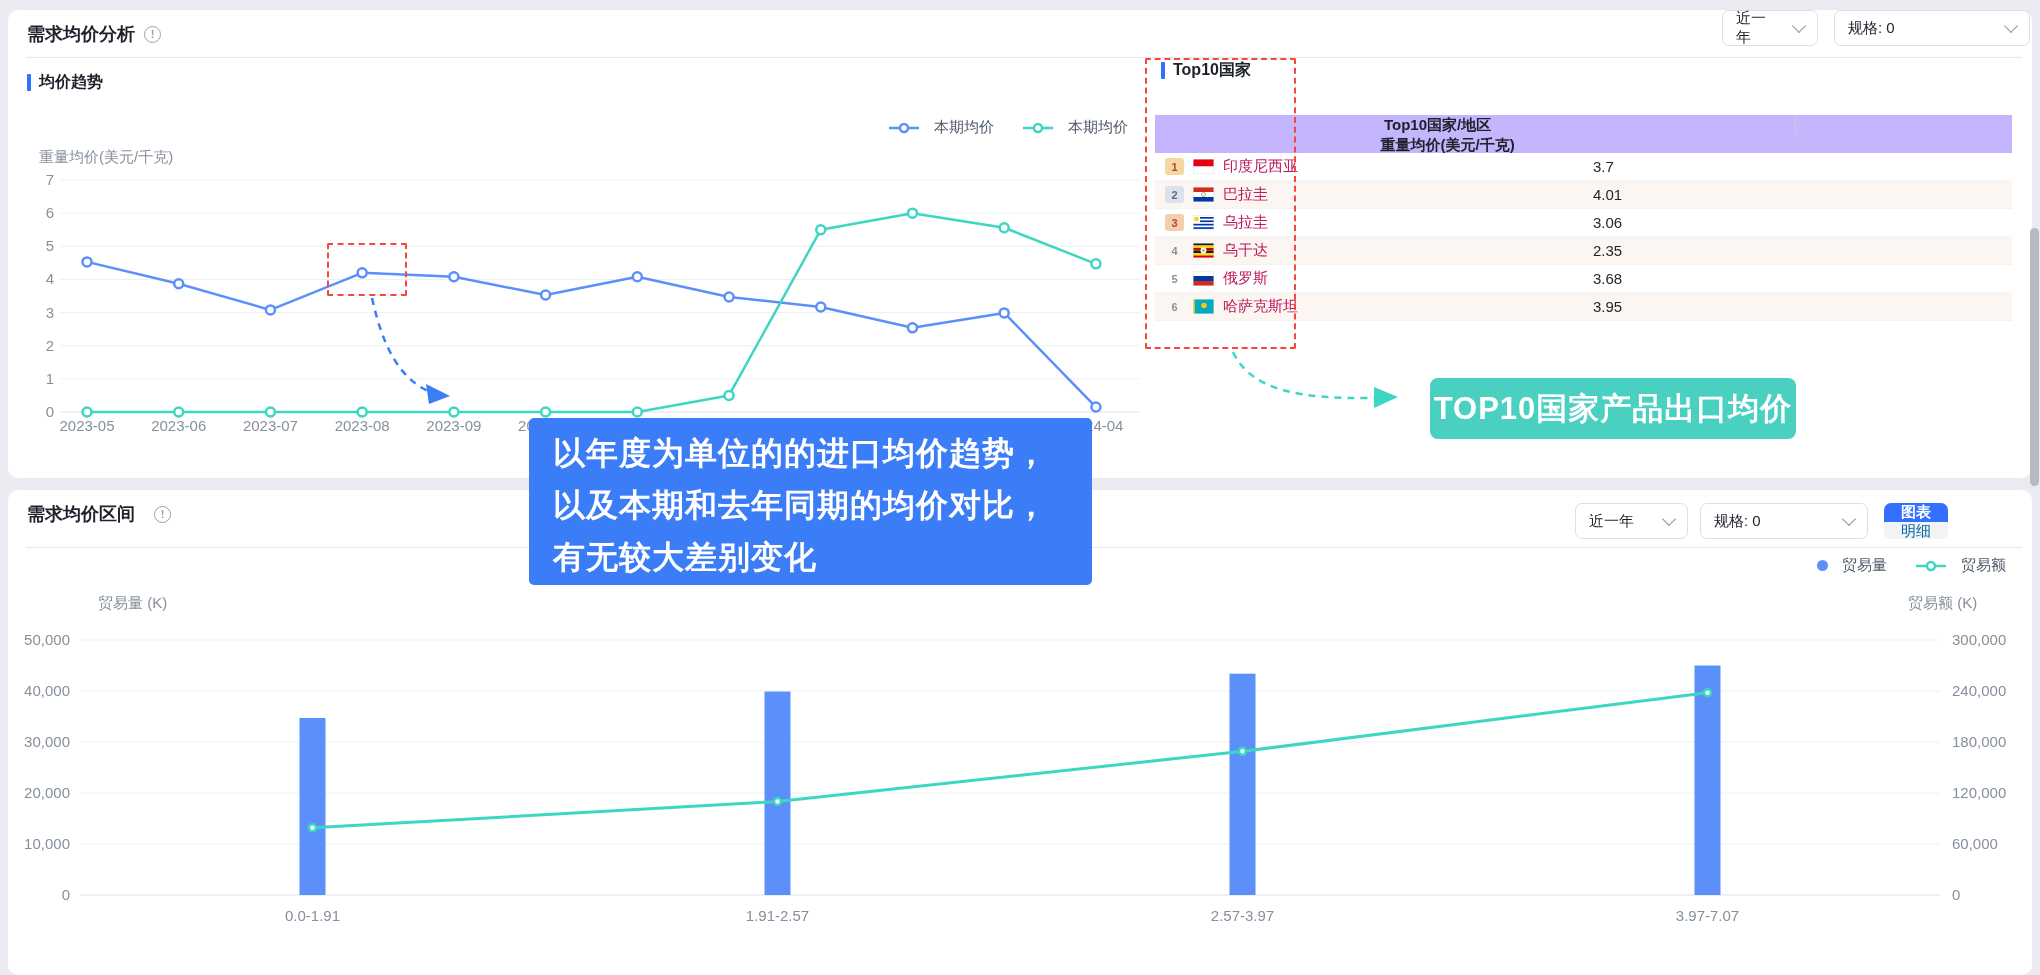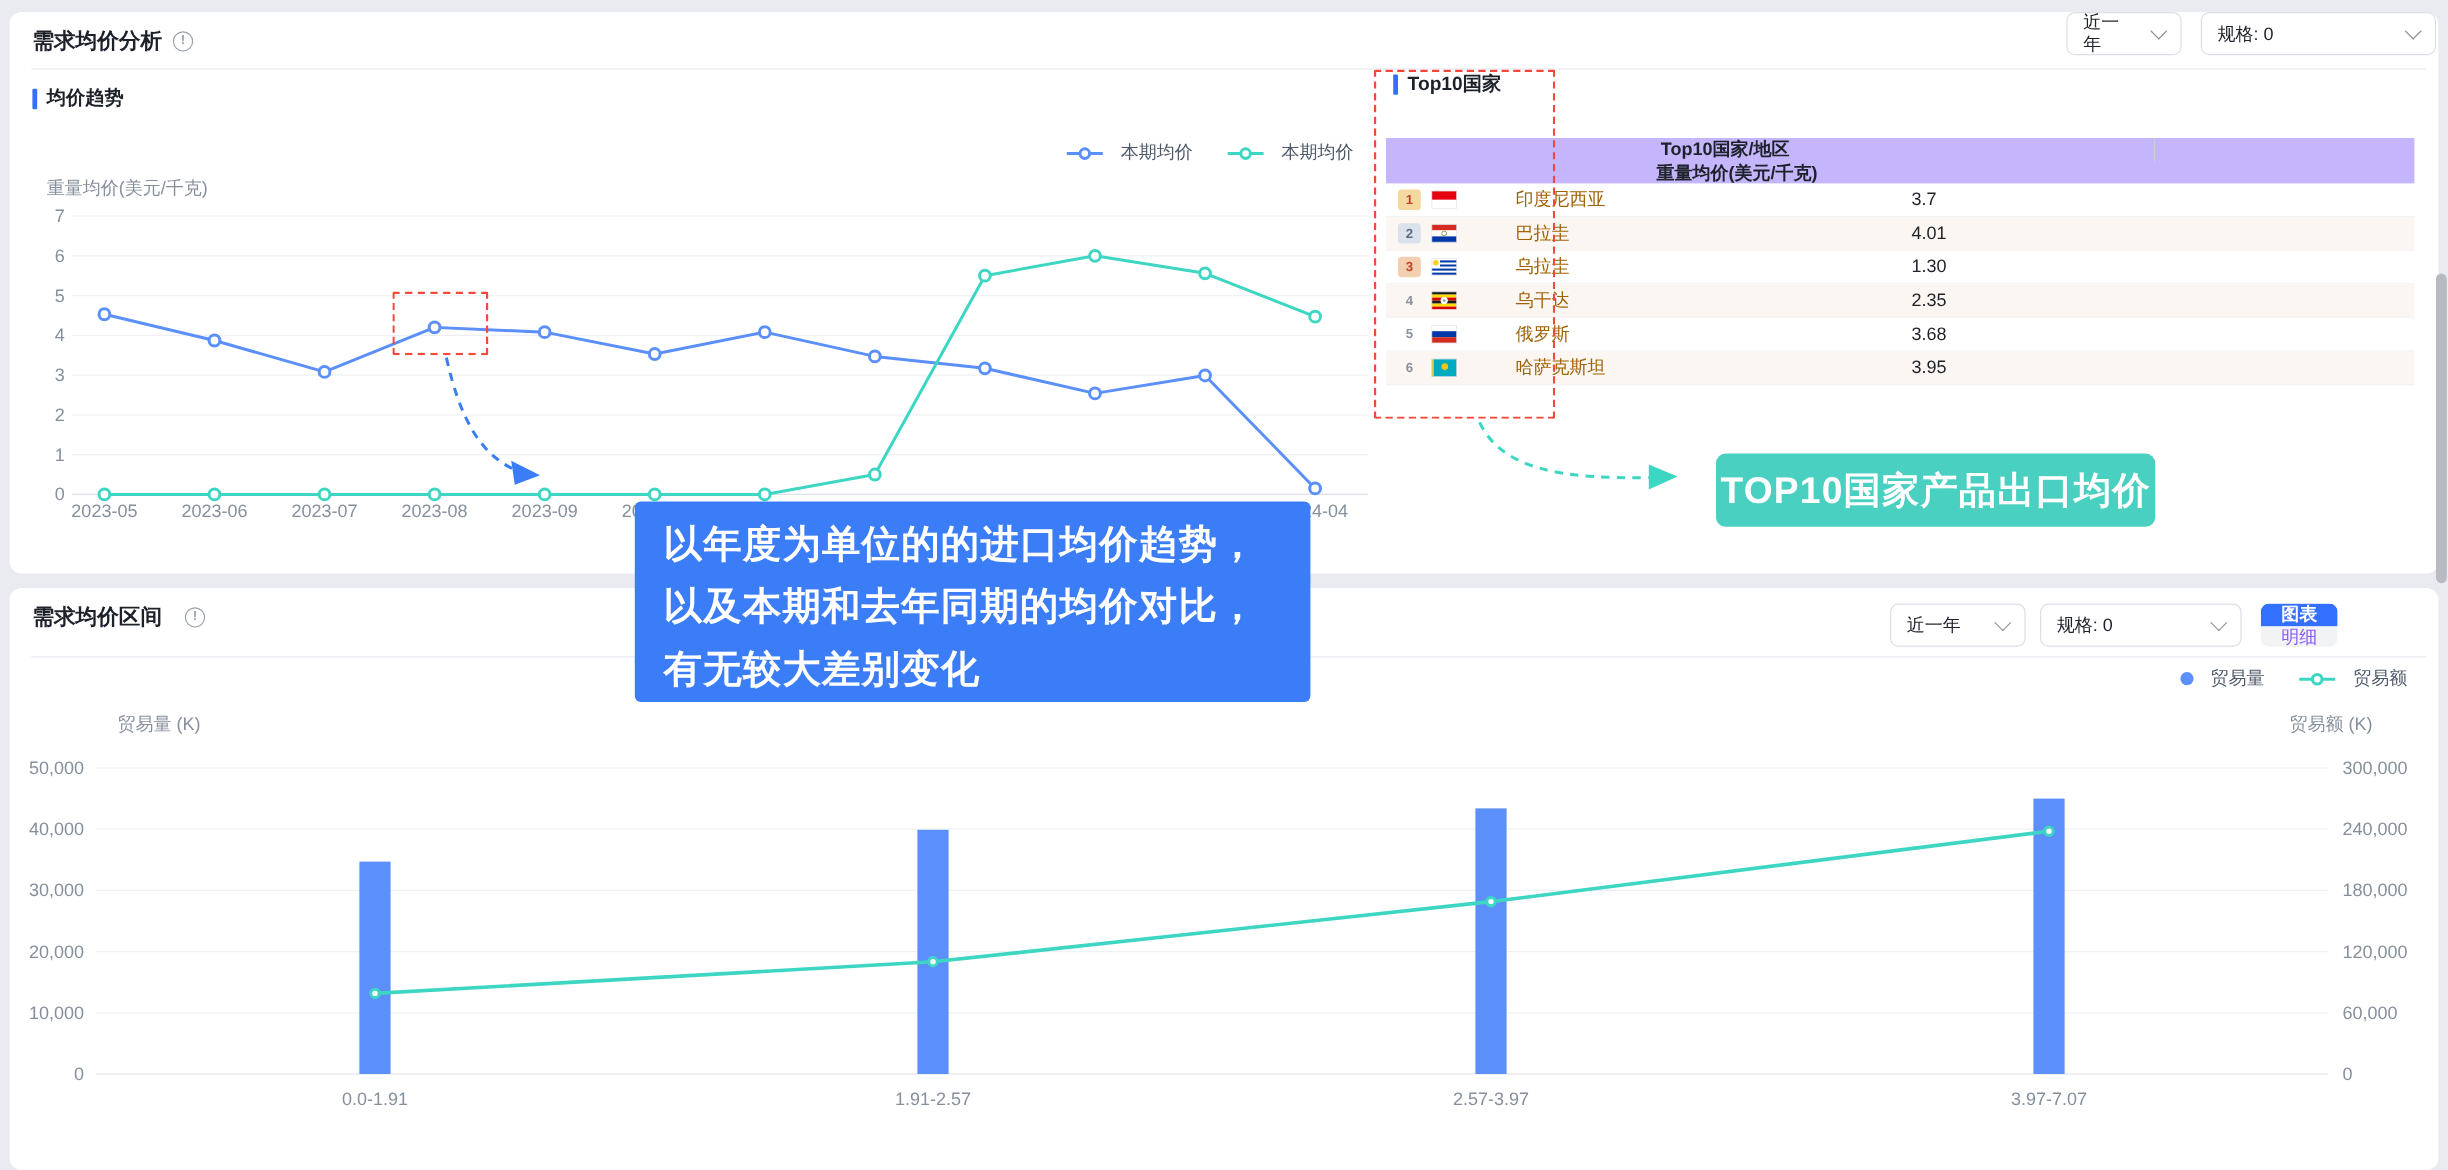--- a/index.html
+++ b/index.html
@@ -20,36 +20,36 @@
     border:1px solid #dcdfe6;border-radius:7px;height:36px;padding:0 13px;font-size:15px;
     color:#1d2129;background:#fff;box-sizing:border-box;cursor:pointer;}
   .chev{width:9px;height:9px;border-right:1.6px solid #8f959e;border-bottom:1.6px solid #8f959e;
     transform:rotate(45deg);margin-top:-5px;flex:0 0 auto;margin-left:14px;}
   .legend{position:absolute;display:flex;gap:28px;align-items:center;font-size:15px;color:#4e5969;}
   .legend-item{display:flex;align-items:center;gap:14px;cursor:pointer;}
   .dot{width:11px;height:11px;border-radius:50%;background:#5B8FF9;}
   .toggle{position:absolute;display:flex;border-radius:7px;overflow:hidden;height:36px;flex-direction:column;}
   .tg{display:flex;align-items:center;padding:0 17px;font-size:15px;cursor:pointer;}
   .tg.active{background:#3370ff;color:#fff;font-weight:bold;}
-  .tg.inactive{background:#f2f3f5;color:#8b5cf6;}
+  .tg.inactive{background:#f2f3f5;color:#0369a1;}
   
   .t10{position:absolute;left:1155px;top:115px;width:857px;font-size:15px;z-index:2;}
   .t10 .hdr{display:flex;background:#c4b5fd;height:38px;align-items:center;font-weight:bold;flex-direction:column;}
   .t10 .hdr .c1{width:425px;padding-left:13px;box-sizing:border-box;border-right:1px solid #c9cdd8;height:20px;line-height:20px;}
   .t10 .hdr .c2{width:432px;padding-left:13px;box-sizing:border-box;height:20px;line-height:20px;}
   .t10 .row{display:flex;height:27px;align-items:center;border-bottom:1px solid #f2f3f5;background:#fff;}
   .t10 .row:nth-child(even){background:#fbf6f2;}
   .t10 .row .c1{width:425px;display:flex;align-items:center;gap:9px;padding-left:10px;box-sizing:border-box;}
   .t10 .row .c2{width:432px;padding-left:13px;box-sizing:border-box;color:#1d2129;}
   .rank{min-width:19px;height:17px;border-radius:3px;font-size:11px;font-weight:bold;
     display:flex;align-items:center;justify-content:center;color:#8a919f;}
   .rank.r1{background:#f5d7a0;color:#c2432a;}
   .rank.r2{background:#dbe2ec;color:#5c6b80;}
   .rank.r3{background:#f2cfae;color:#c2432a;}
-  .cname{color:#a16207;cursor:pointer;margin-left:40px;}
+  .cname{color:#be185d;cursor:pointer;}
   .flag{display:inline-block;line-height:0;}
   
   .anno{position:absolute;inset:0;z-index:5;pointer-events:none;}
   .anno *{pointer-events:auto;}
   .redbox{position:absolute;border:2px dashed #f5483b;border-radius:2px;pointer-events:none;}
   .callout{position:absolute;left:529px;top:370px;width:563px;height:167px;background:#3b7cf7;
     border-radius:5px;color:#fff;font-size:32px;font-weight:bold;line-height:52px;
     padding:9px 24px;box-sizing:border-box;letter-spacing:1px;margin-top:48px;}
   .cta{position:absolute;left:1430px;top:378px;width:366px;height:61px;background:#4ad0c0;
     border-radius:8px;color:#fff;font-size:31px;font-weight:bold;display:flex;
@@ -234,21 +234,21 @@
                   <rect width="21" height="15" fill="#fff"></rect>
                   <rect x="7" y="2" width="14" height="1.7" fill="#0038a8"></rect>
                   <rect x="7" y="5.4" width="14" height="1.7" fill="#0038a8"></rect>
                   <rect y="8.8" width="21" height="1.7" fill="#0038a8"></rect>
                   <rect y="12.2" width="21" height="1.7" fill="#0038a8"></rect>
                   <circle cx="3.5" cy="4" r="2.3" fill="#fcd116"></circle>
                   <rect width="21" height="15" fill="none" stroke="#dcdfe5" stroke-width="1"></rect>
                 </svg></span>
               <span class="cname">乌拉圭</span>
             </div>
-            <div class="c2">1.30</div>
+            <div class="c2">3.06</div>
           </div>
           <div class="row">
             <div class="c1">
               <span class="rank">4</span>
               <span class="flag"><svg width="21" height="15" viewBox="0 0 21 15">
                   <rect width="21" height="2.5" fill="#1a1a1a"></rect>
                   <rect y="2.5" width="21" height="2.5" fill="#fcdc04"></rect>
                   <rect y="5" width="21" height="2.5" fill="#d90000"></rect>
                   <rect y="7.5" width="21" height="2.5" fill="#1a1a1a"></rect>
                   <rect y="10" width="21" height="2.5" fill="#fcdc04"></rect>

